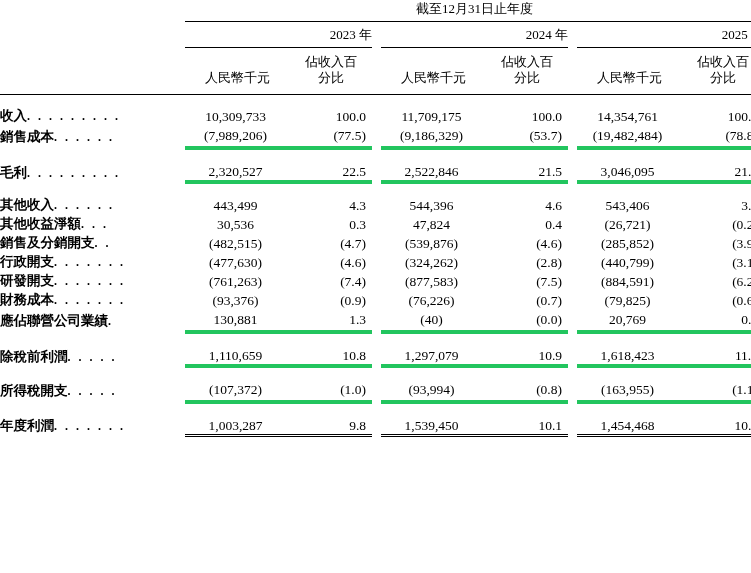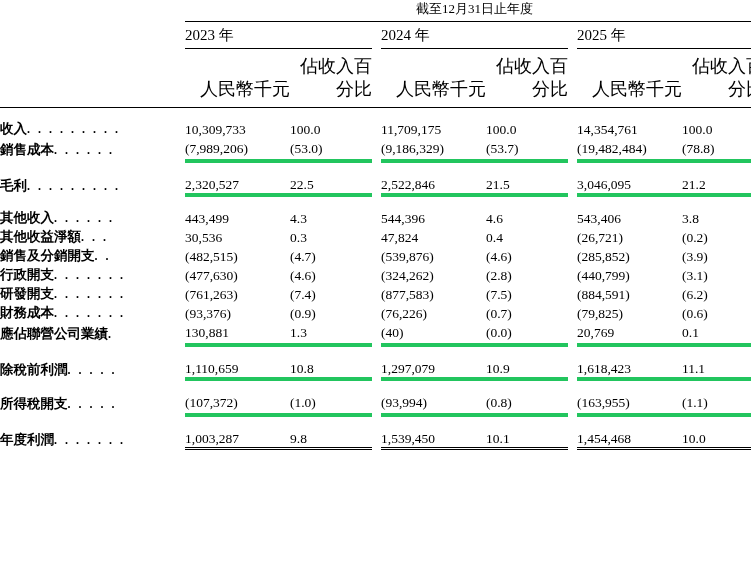--- a/index.html
+++ b/index.html
@@ -39,31 +39,31 @@
   }
 
   
   .hdr-top {
     text-align: center;
     font-size: 13px;
     padding-bottom: 3px;
     border-bottom: 1px solid #000;
   }
   .hdr-year {
-    text-align: left;
-    font-size: 15px;
+    text-align: right;
+    font-size: 13px;
     padding-top: 4px;
     padding-bottom: 3px;
   }
   .hdr-year-u {
     border-bottom: 1px solid #000;
   }
   .hdr-unit {
-    text-align: right;
-    font-size: 18px;
+    text-align: center;
+    font-size: 13px;
     line-height: 1.25;
     padding-top: 6px;
     padding-bottom: 7px;
   }
   .hdr-sep {
     border-bottom: 1px solid #000;
   }
 
   .row td {
     height: 19px;
@@ -75,27 +75,27 @@
     padding-right: 6px;
     font-size: 13.5px;
     font-weight: bold;
   }
   .lbl .dots {
     letter-spacing: 2.5px;
     font-size: 12px;
   }
   .bold { font-weight: bold; }
   .num {
-    text-align: left;
+    text-align: center;
     padding-right: 4px;
     font-variant-numeric: tabular-nums;
     white-space: nowrap;
   }
   .pct {
-    text-align: left;
+    text-align: right;
     padding-right: 6px;
     white-space: nowrap;
   }
   .spacer td { height: 11px; }
 
   .ul-single .num, .ul-single .pct { border-bottom: 4px solid #22c55e; }
   .above-total td { padding-bottom: 2px; }
   .dbl-under .num, .dbl-under .pct {
     border-bottom: 3px double #000;
   }
@@ -169,21 +169,21 @@
     <td></td>
     <td class="num">14,354,761</td>
     <td class="pct">100.0</td>
   </tr>
 
   <tr class="row ul-single above-total">
     <td class="lbl">
       <span>銷售成本</span><span class="dots">. . . . . .</span>
     </td>
     <td class="num">(7,989,206)</td>
-    <td class="pct">(53.0)</td>
+    <td class="pct">(77.5)</td>
     <td></td>
     <td class="num">(9,186,329)</td>
     <td class="pct">(53.7)</td>
     <td></td>
     <td class="num">(19,482,484)</td>
     <td class="pct">(78.8)</td>
   </tr>
 
   <tr class="spacer">
           <td colspan="9"></td>

